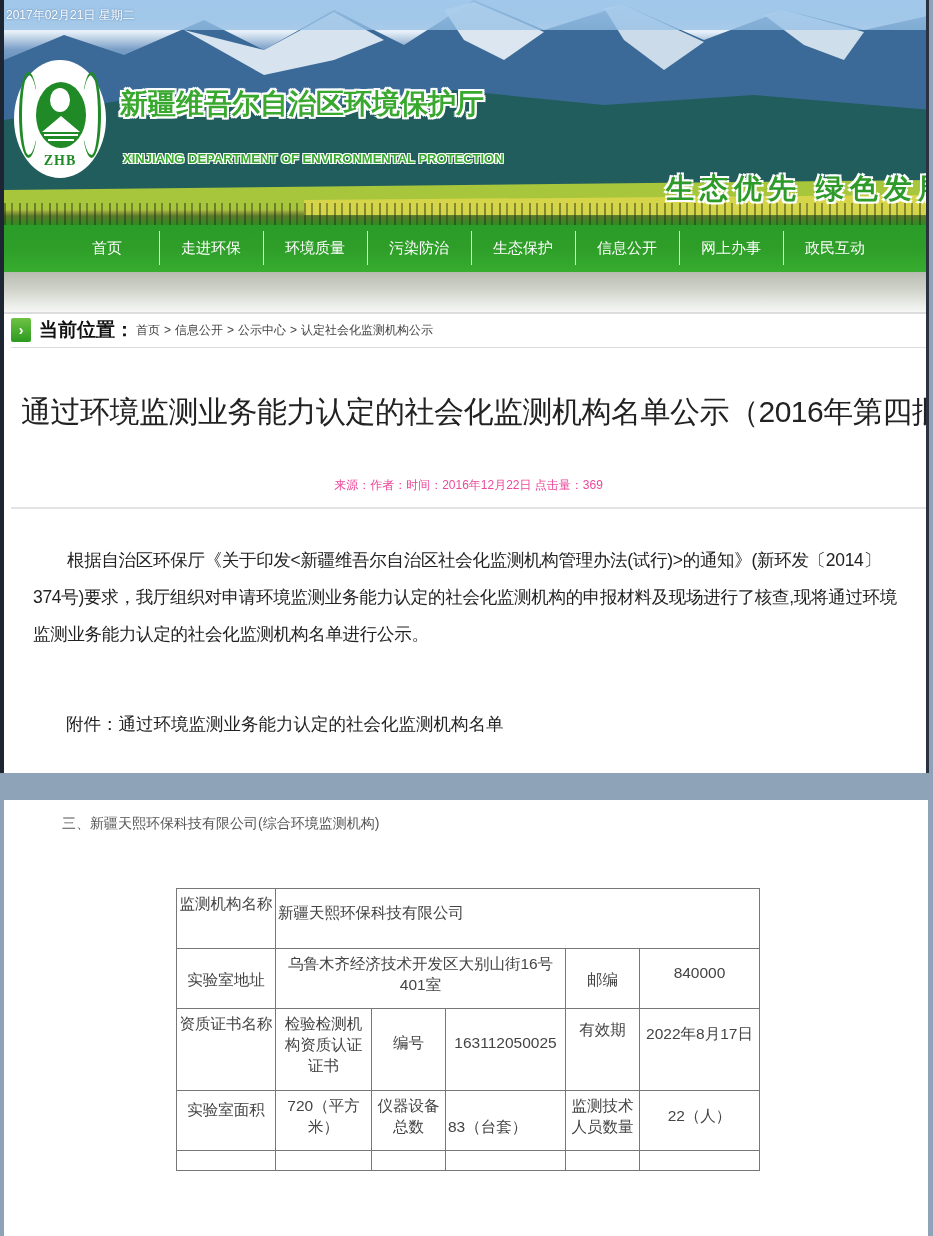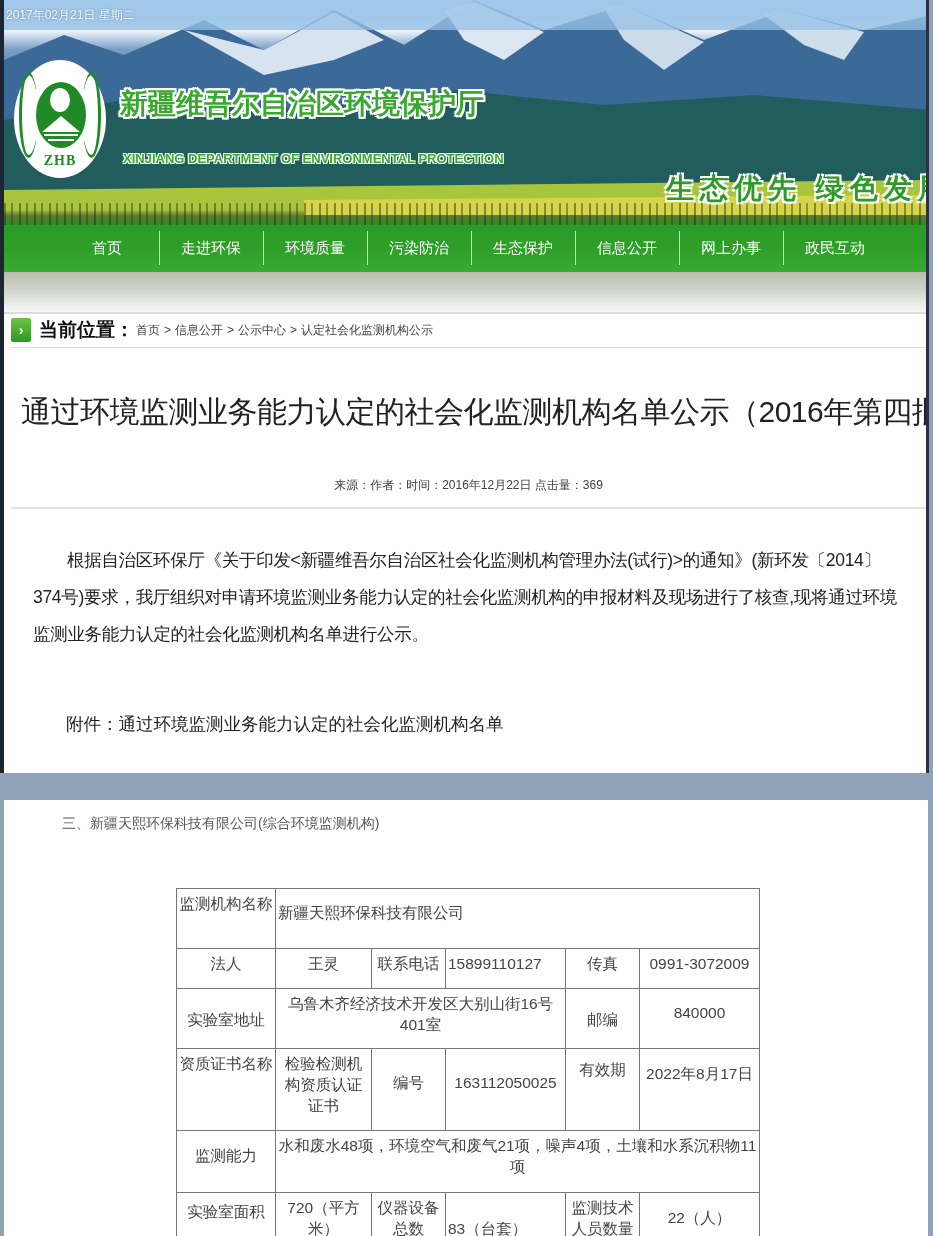--- a/index.html
+++ b/index.html
@@ -111,21 +111,21 @@
   }
   .crumb .label { font-size:19px; font-weight:bold; color:#111; }
   .crumb .path { font-size:12px; color:#444; margin-left:2px; }
   .crumb .path span.sep { margin:0 4px; }
 
   
   .title {
     position:absolute; left:17px; top:392px; font-size:30px; color:#222; white-space:nowrap; letter-spacing:-0.5px;
   }
   .meta {
-    position:absolute; left:0; width:929px; top:477px; text-align:center; font-size:12px; color:#404040;
+    position:absolute; left:0; width:929px; top:477px; text-align:center; font-size:12px; color:#ec4899;
   }
   .divider { position:absolute; left:7px; top:507px; width:915px; height:2px; background:#e3e3e3; }
   .para {
     position:absolute; left:29px; top:542px; width:870px; font-size:17.5px; color:#222; line-height:37px;
     text-indent:34px; letter-spacing:-0.3px;
   }
   .attach {
     position:absolute; left:62px; top:712px; font-size:17.5px; color:#222;
   }
 
@@ -215,46 +215,34 @@
         <col style="width:74px">
         <col style="width:120px">
         <col style="width:74px">
         <col style="width:120px">
     </colgroup>
     <tbody>
         <tr style="height:60px">
       <td>监测机构名称</td>
       <td colspan="5" class="left" style="padding-top:13px">新疆天熙环保科技有限公司</td>
     </tr>
-    <tr style="height:40px">
-      <td>法人</td>
-      <td>王灵</td>
-      <td>联系电话</td>
-      <td class="left">15899110127</td>
-      <td>传真</td>
-      <td>0991-3072009</td>
-    </tr>
     <tr style="height:60px">
       <td style="vertical-align:middle">实验室地址</td>
       <td colspan="3">乌鲁木齐经济技术开发区大别山街16号401室</td>
       <td style="vertical-align:middle">邮编</td>
       <td style="padding-top:13px">840000</td>
     </tr>
     <tr style="height:82px">
       <td>资质证书名称</td>
       <td>检验检测机构资质认证证书</td>
       <td style="padding-top:23px">编号</td>
       <td style="padding-top:23px">163112050025</td>
       <td style="padding-top:10px">有效期</td>
       <td style="padding-top:14px">2022年8月17日</td>
     </tr>
-    <tr style="height:62px">
-      <td style="padding-top:14px">监测能力</td>
-      <td colspan="5">水和废水48项，环境空气和废气21项，噪声4项，土壤和水系沉积物11项</td>
-    </tr>
     <tr style="height:60px">
       <td style="padding-top:8px">实验室面积</td>
       <td>720（平方米）</td>
       <td>仪器设备总数</td>
       <td class="left" style="padding-top:25px">83（台套）</td>
       <td>监测技术人员数量</td>
       <td style="padding-top:14px">22（人）</td>
     </tr>
     <tr style="height:20px">
       <td></td>

